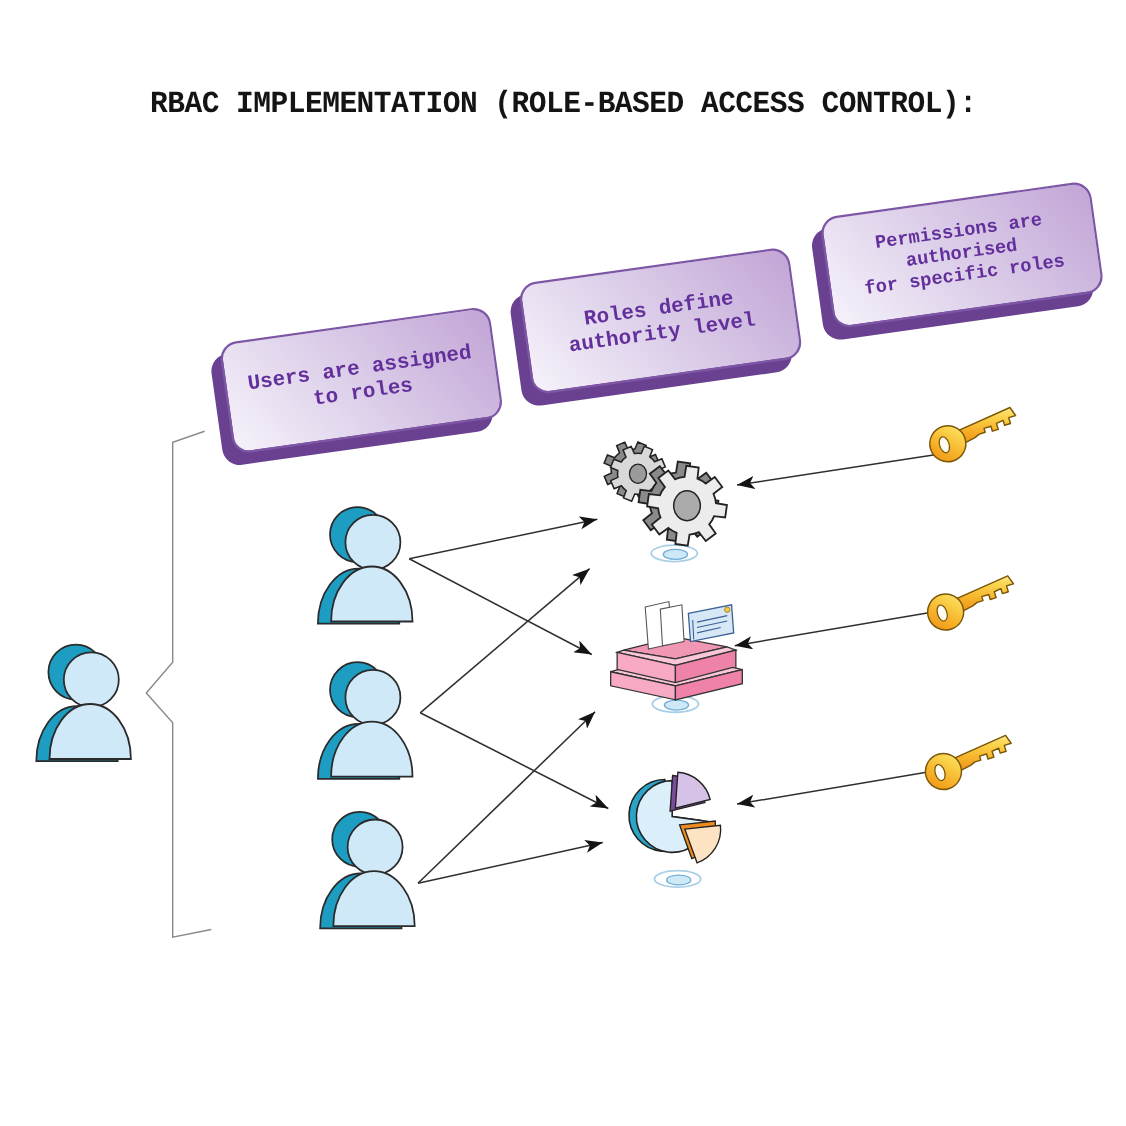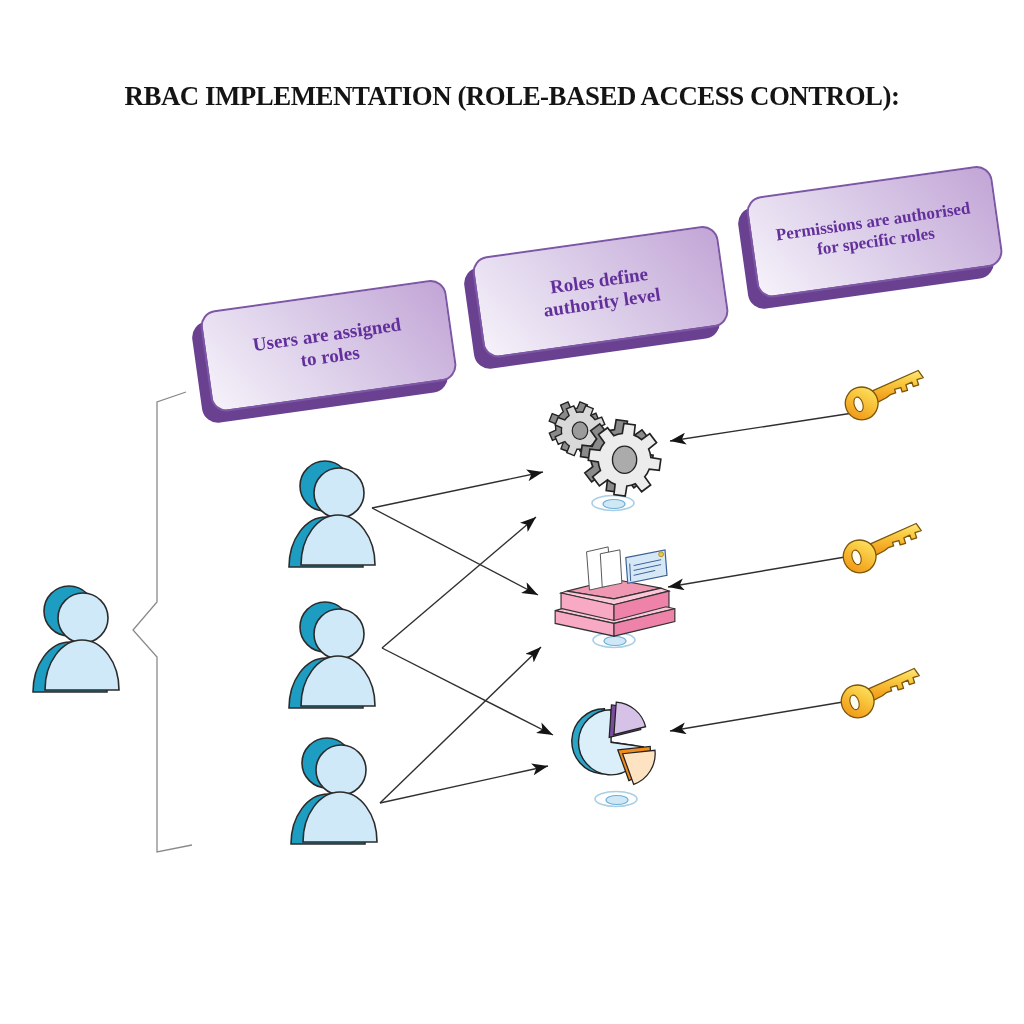--- a/index.html
+++ b/index.html
@@ -1,17 +1,17 @@
 <!DOCTYPE html>
 <html><head>
 <meta charset="utf-8">
 <style>
   html,body{margin:0;padding:0;background:#ffffff;}
   .canvas{position:relative;width:1024px;height:1024px;background:#fff;overflow:hidden;
-          font-family:Liberation Serif, serif;}
+          font-family:Liberation Mono, monospace;}
   .title{position:absolute;top:80px;left:0;width:100%;text-align:center;
          font-size:28px;font-weight:bold;color:#141414;letter-spacing:-0.5px;
          transform:scaleX(0.96);}
   .overlay{position:absolute;left:0;top:0;z-index:1;}
   .banner{position:absolute;width:248px;height:102px;border-radius:16px;
           background:#6a4191;transform:rotate(-8deg);z-index:3;}
   .banner .face{position:absolute;left:0;top:0;width:100%;height:100%;box-sizing:border-box;
           border-radius:16px;border:2px solid #7d57a5;
           background:linear-gradient(55deg,#f6f2fa 0%,#ddd0ea 45%,#c2a5d6 100%);
           transform:translate(10px,-10px);

